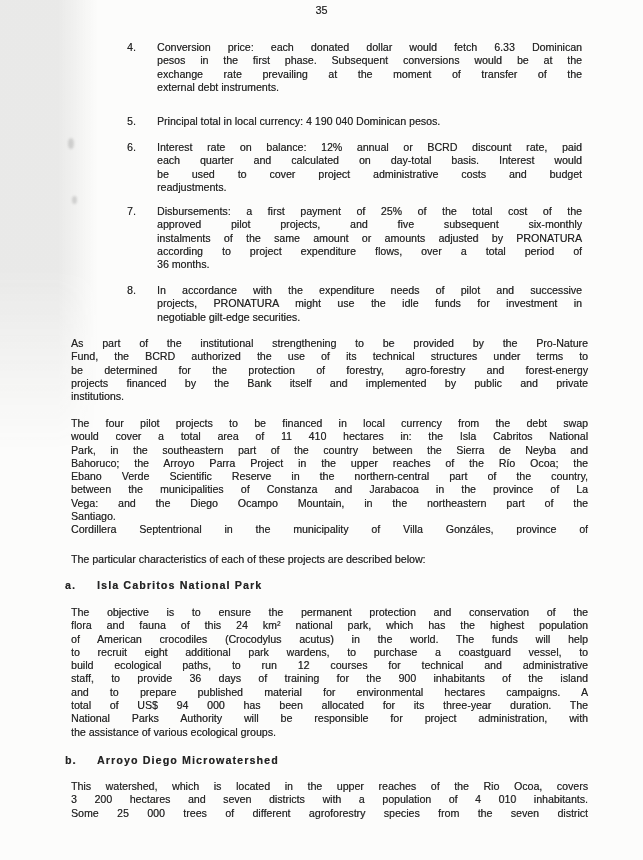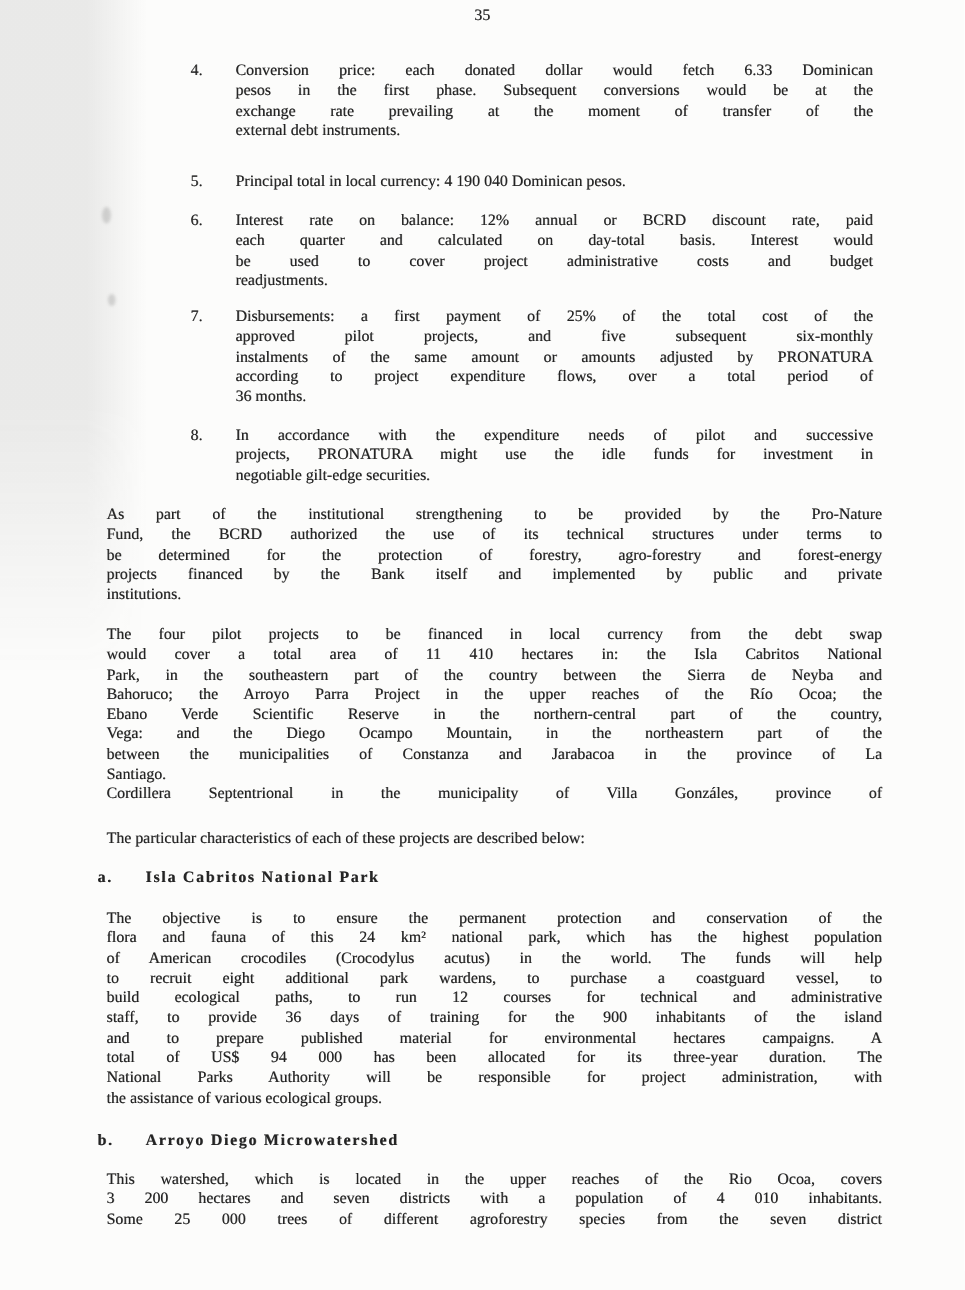--- a/index.html
+++ b/index.html
@@ -1,21 +1,21 @@
 <!DOCTYPE html>
 <html><head>
 <meta charset="utf-8">
 <style>
   html,body{margin:0;padding:0;background:#ffffff;}
   .page{
     position:relative;
     width:643px;height:860px;
     overflow:hidden;
     background:#fcfcfb;
-    font-family:Liberation Serif, serif;
+    font-family:Liberation Sans, sans-serif;
     font-size:10.6px;
     line-height:13.3px;
     color:#242424;
     text-shadow:0.3px 0 0 rgba(36,36,36,0.55);
   }
   
   .scan-band{
     position:absolute;left:0;top:0;width:105px;height:460px;
     background:linear-gradient(90deg, rgba(70,70,70,0.10) 0px, rgba(70,70,70,0.10) 58px, rgba(70,70,70,0.0) 98px);
     -webkit-mask-image:linear-gradient(180deg,#000 0px,#000 270px,transparent 450px);
@@ -109,22 +109,22 @@
       <div class="jline">projects financed by the Bank itself and implemented by public and private</div>
       <div class="jline last">institutions.</div>
     </div>
 
   <div class="block para" style="top:417px">
       <div class="jline">The four pilot projects to be financed in local currency from the debt swap</div>
       <div class="jline">would cover a total area of 11 410 hectares in: the Isla Cabritos National</div>
       <div class="jline">Park, in the southeastern part of the country between the Sierra de Neyba and</div>
       <div class="jline">Bahoruco; the Arroyo Parra Project in the upper reaches of the Río Ocoa; the</div>
       <div class="jline">Ebano Verde Scientific Reserve in the northern-central part of the country,</div>
+      <div class="jline">between the municipalities of Constanza and Jarabacoa in the province of La</div>
       <div class="jline">Vega: and the Diego Ocampo Mountain, in the northeastern part of the</div>
-      <div class="jline">between the municipalities of Constanza and Jarabacoa in the province of La</div>
       <div class="jline last">Santiago.</div>
       <div class="jline">Cordillera Septentrional in the municipality of Villa Gonzáles, province of</div>
     </div>
 
   <div class="block para" style="top:553px">
       <div class="jline last">The particular characteristics of each of these projects are described below:</div>
     </div>
 
   <div class="block heading" style="top:579px">
     <span class="sec-label">a.</span>

